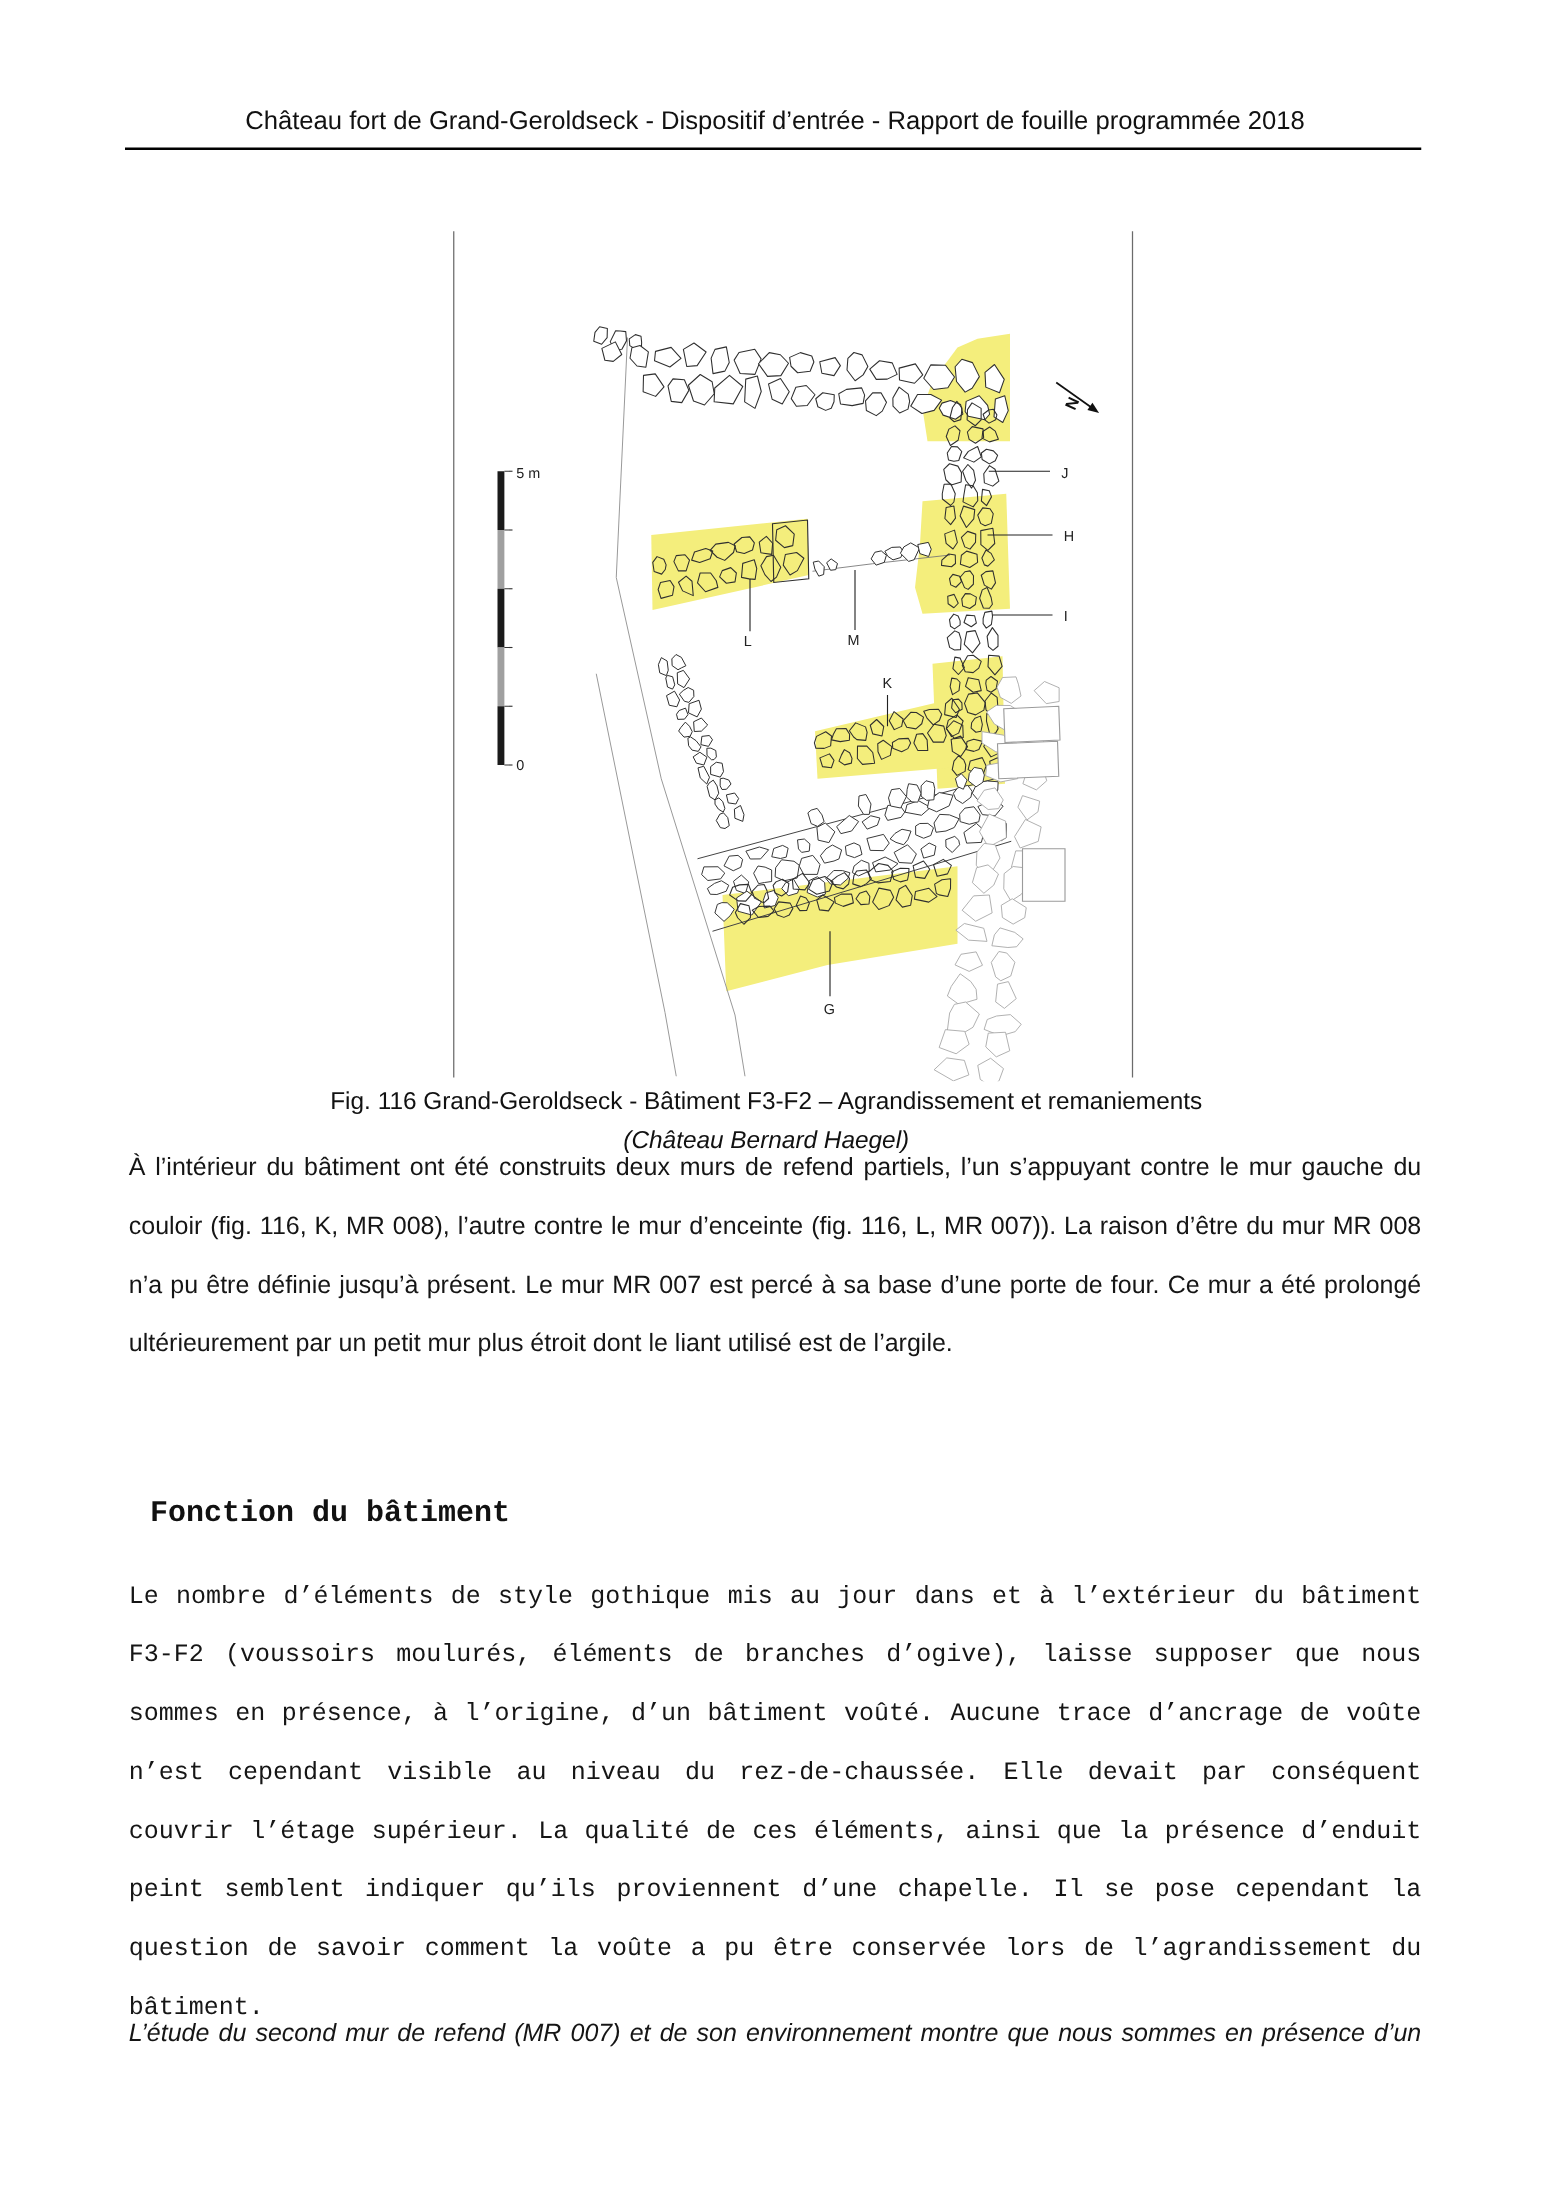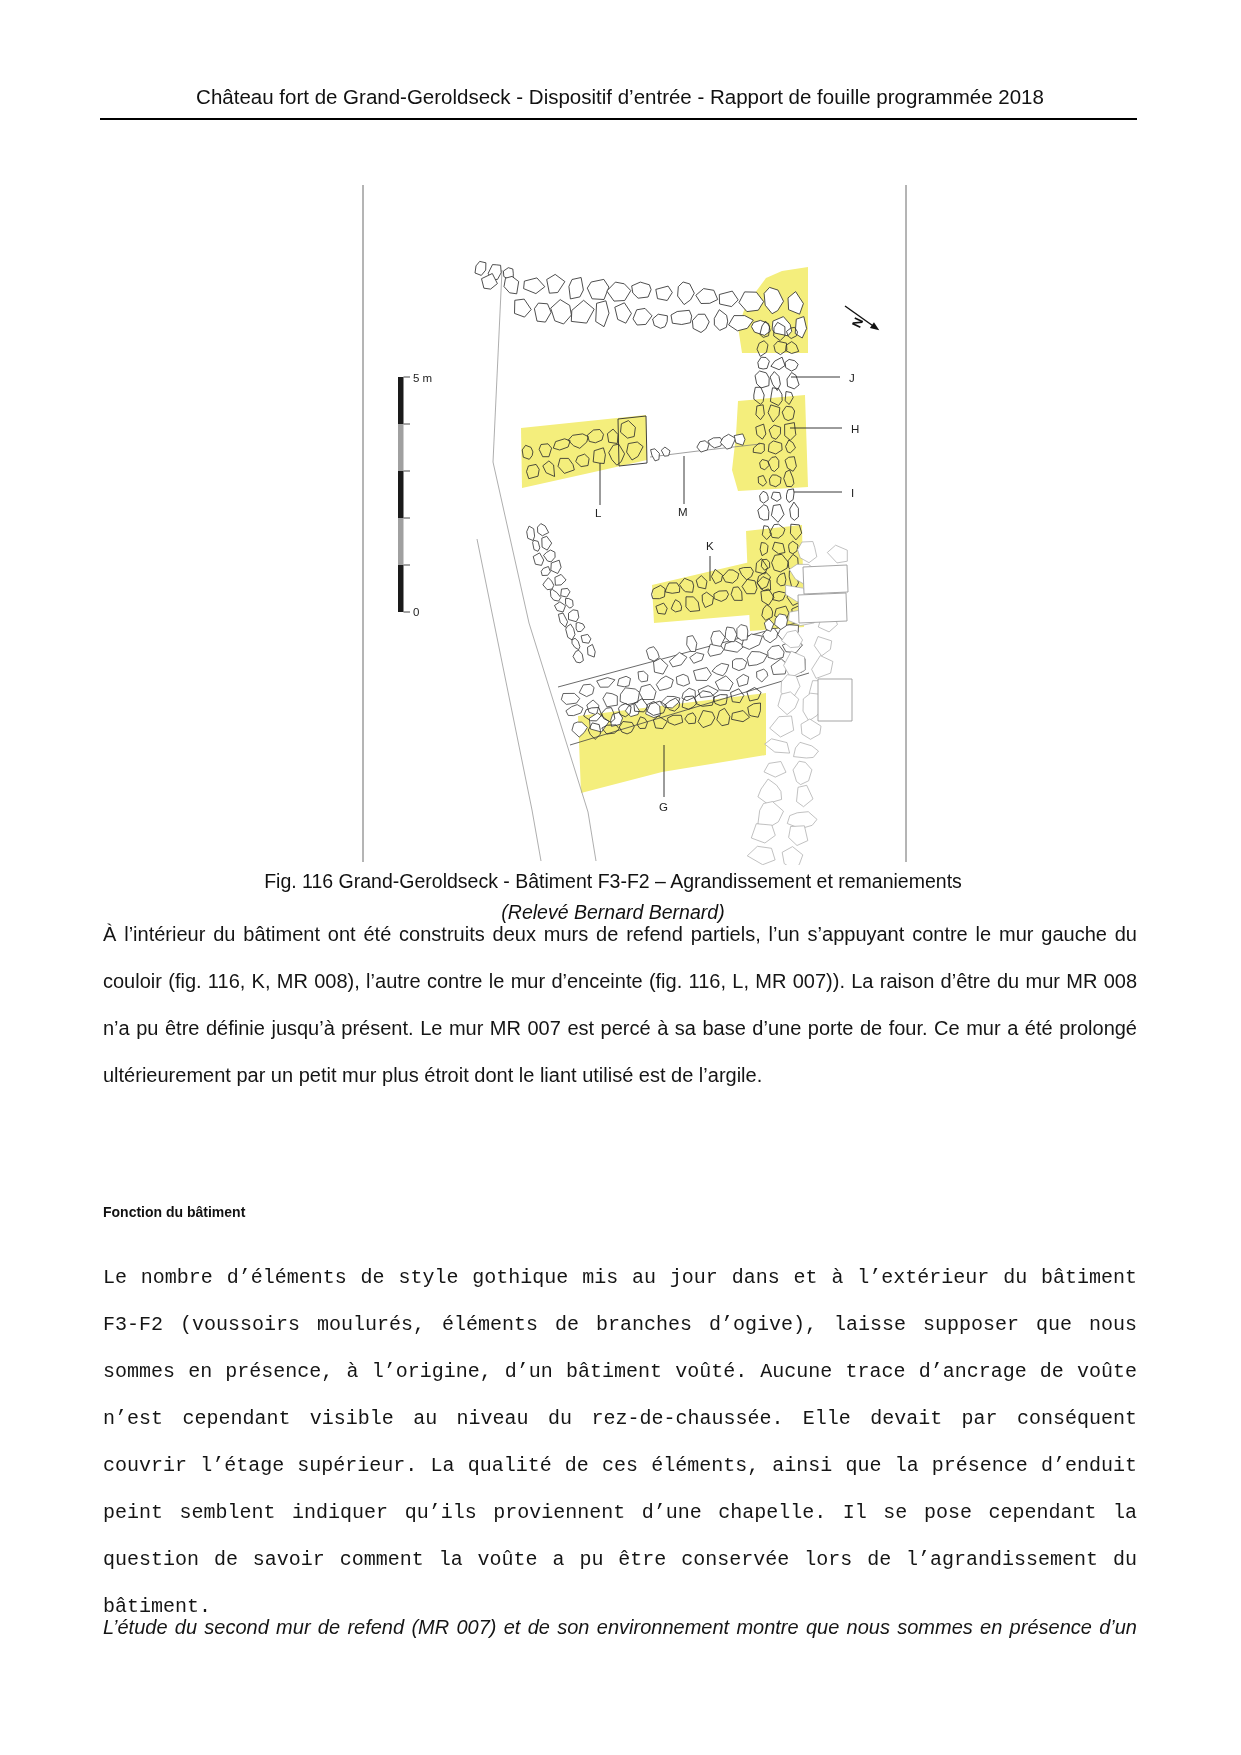--- a/index.html
+++ b/index.html
@@ -24,22 +24,22 @@
     position:absolute;top:866px;left:96px;width:1034px;
     text-align:center;font-size:19.5px;line-height:31px;color:#111;
   }
   .caption .cap2{font-style:italic;}
   .body-text{
     position:absolute;left:103px;width:1034px;
     font-size:20px;line-height:47px;text-align:justify;color:#151515;
   }
   .para1{top:911px;}
   .section-heading{
-    position:absolute;left:103px;top:1198px;width:1034px;
-    font-size:14px;font-weight:bold;line-height:28px;color:#111;
+    position:absolute;left:120px;top:1198px;width:1034px;
+    font-size:24px;font-weight:bold;line-height:28px;color:#111;font-family:Liberation Mono, monospace;
   }
   .para2{top:1254px;font-family:Liberation Mono, monospace;}
   .para3{top:1604px;font-style:italic;}
   .page-number{
     position:absolute;top:1680px;left:103px;width:1034px;
     text-align:center;font-size:20px;line-height:24px;color:#ec4899;
   }
   .figtext{font-family:"Liberation Sans",sans-serif;font-size:11.5px;fill:#222;}
   .north-n{font-size:13px;font-weight:bold;fill:#111;}
 </style>
@@ -385,21 +385,21 @@
         </g>
         <g>
           <line x1="302" y1="570" x2="302" y2="622" stroke="#222222" stroke-width="0.9"></line>
           <text x="297" y="636" class="figtext">G</text>
         </g>
       </svg>
   </div>
 
   <div class="caption">
     <div class="cap1">Fig. 116 Grand-Geroldseck - Bâtiment F3-F2 – Agrandissement et remaniements</div>
-    <div class="cap2">(Relevé Bernard Bernard)</div>
+    <div class="cap2">(Château Bernard Haegel)</div>
   </div>
 
   <div class="body-text para1">À l’intérieur du bâtiment ont été construits deux murs de refend partiels, l’un s’appuyant contre le mur gauche du couloir (fig. 116, K, MR 008), l’autre contre le mur d’enceinte (fig. 116, L, MR 007)). La raison d’être du mur MR 008 n’a pu être définie jusqu’à présent. Le mur MR 007 est percé à sa base d’une porte de four. Ce mur a été prolongé ultérieurement par un petit mur plus étroit dont le liant utilisé est de l’argile.</div>
 
   <div class="section-heading">Fonction du bâtiment</div>
 
   <div class="body-text para2">Le nombre d’éléments de style gothique mis au jour dans et à l’extérieur du bâtiment F3-F2 (voussoirs moulurés, éléments de branches d’ogive), laisse supposer que nous sommes en présence, à l’origine, d’un bâtiment voûté. Aucune trace d’ancrage de voûte n’est cependant visible au niveau du rez-de-chaussée. Elle devait par conséquent couvrir l’étage supérieur. La qualité de ces éléments, ainsi que la présence d’enduit peint semblent indiquer qu’ils proviennent d’une chapelle. Il se pose cependant la question de savoir comment la voûte a pu être conservée lors de l’agrandissement du bâtiment.</div>
 
   <div class="body-text para3">L’étude du second mur de refend (MR 007) et de son environnement montre que nous sommes en présence d’un aménagement en relation avec une activité de feu (fig. 117). En effet, la fouille a</div>
 

